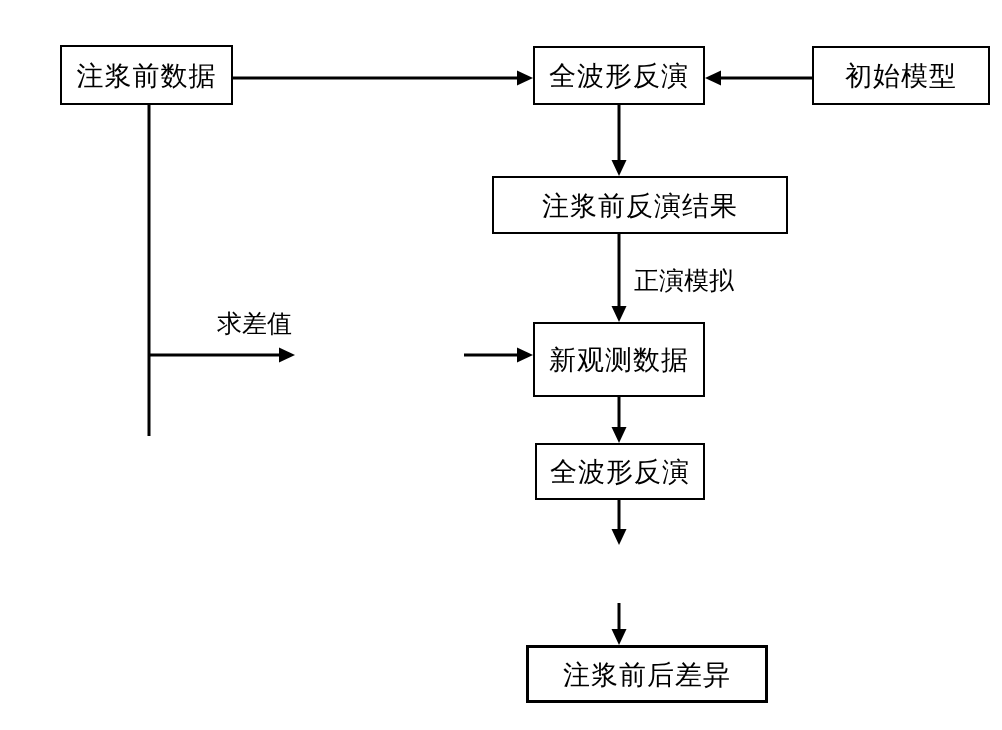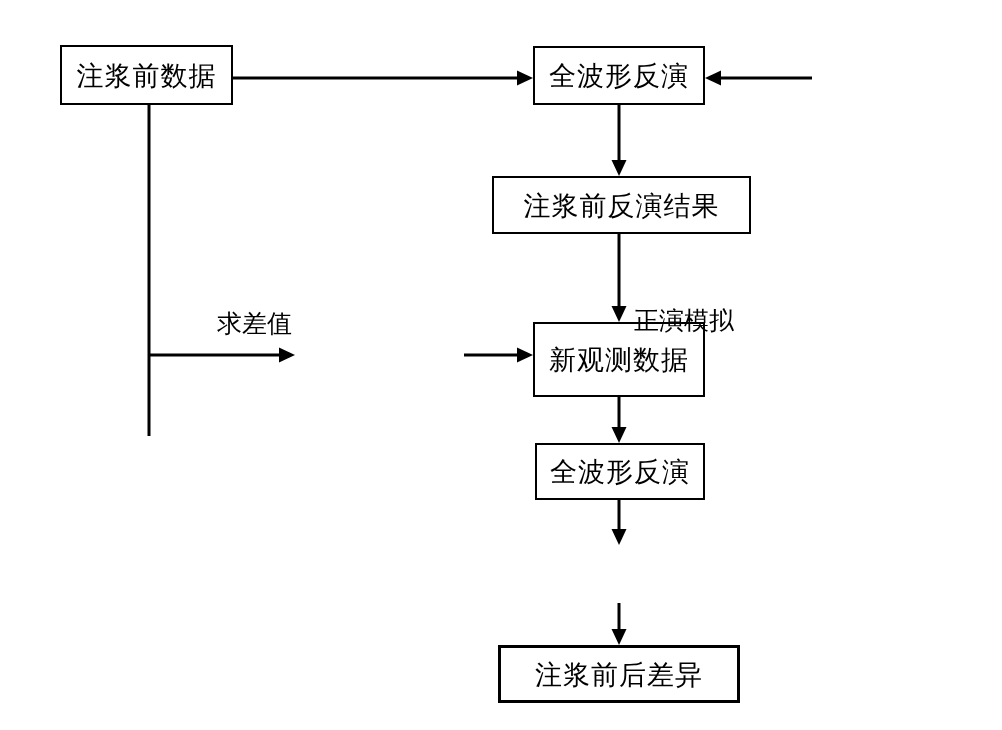--- a/index.html
+++ b/index.html
@@ -33,20 +33,21 @@
     color: #000000;
     font-family: "DejaVu Serif", "Liberation Serif", serif;
     font-size: 27px;
     line-height: 1;
     letter-spacing: 1px;
     white-space: nowrap;
     z-index: 3;
   }
   .node.thick {
     border-width: 3px;
+    margin-left: 28px;
   }
   .edge-label {
     position: absolute;
     color: #000000;
     font-family: "DejaVu Serif", "Liberation Serif", serif;
     font-size: 25px;
     line-height: 1;
     white-space: nowrap;
     z-index: 4;
     background: transparent;
@@ -129,41 +130,44 @@
   </svg>
 
   <div class="node" style="left:60px; top:45px; width:173px; height:60px;">
     <span>注浆前数据</span>
   </div>
 
   <div class="node" style="left:533px; top:46px; width:172px; height:59px;">
     <span>全波形反演</span>
   </div>
 
+  <div class="node" style="left:812px; top:46px; width:178px; height:59px;">
+    <span>初始模型</span>
+  </div>
 
-  <div class="node" style="left:492px; top:176px; width:259px; height:58px;">
+  <div class="node" style="left:492px; top:176px; width:296px; height:58px;">
     <span>注浆前反演结果</span>
   </div>
 
 
   <div class="node" style="left:533px; top:322px; width:172px; height:75px;">
     <span>新观测数据</span>
   </div>
 
 
   <div class="node" style="left:535px; top:443px; width:170px; height:57px;">
     <span>全波形反演</span>
   </div>
 
 
   <div class="node thick" style="left:498px; top:645px; width:242px; height:58px;">
     <span>注浆前后差异</span>
   </div>
 
-  <div class="edge-label" style="left:634px; top:268px;margin-top:40px;">
+  <div class="edge-label" style="left:634px; top:268px;">
     <span>正演模拟</span>
   </div>
 
   <div class="edge-label" style="left:173px; top:311px;margin-left:44px;">
     <span>求差值</span>
   </div>
 
 </div>
 
 </body></html>

